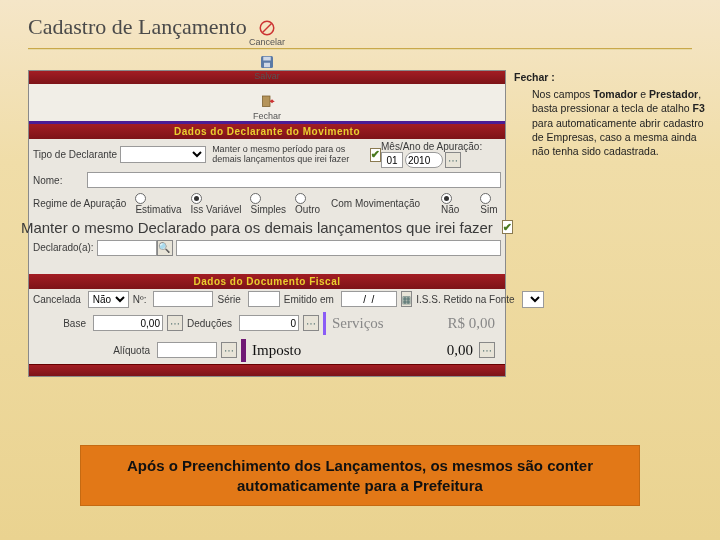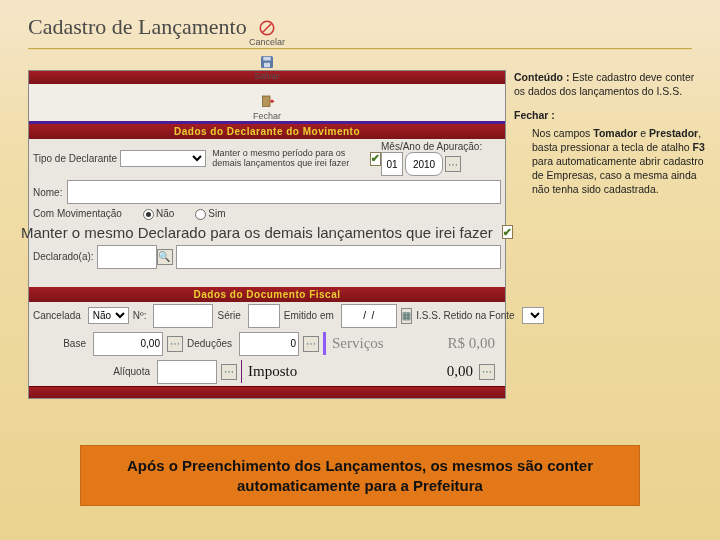--- a/index.html
+++ b/index.html
@@ -60,21 +60,21 @@
     font-weight: bold;
     text-align: center;
     padding: 2px 0;
     letter-spacing: .5px;
   }
   .row { display: flex; align-items: center; padding: 2px 4px; }
   .lbl { font-size: 10px; color: #3a3a3a; white-space: nowrap; padding-right: 3px; }
   .inp {
     border: 1px solid #9a9a9a;
     background: #fff;
-    height: 24px;
+    height: 16px;
     font-size: 10px;
     padding: 0 2px;
   }
   .sel { border: 1px solid #9a9a9a; background:#fff; height:17px; font-size:10px; }
   .chk-sq {
     width: 14px; height: 14px; border: 1px solid #8a7a50;
     background: #fff; display:inline-flex;align-items:center;justify-content:center;
     color:#4a7a20;font-size:11px;font-weight:bold;
   }
   .radio { width:11px;height:11px;border:1px solid #6a6a6a;border-radius:50%;display:inline-block;margin-right:2px;vertical-align:middle;background:#fff; }
@@ -147,32 +147,39 @@
       <div style="flex:1;padding-left:6px">
         <div style="display:flex;align-items:center;gap:4px">
           <span class="lbl" style="font-size:9px;white-space:normal;line-height:1.05">Manter o mesmo período para os demais lançamentos que irei fazer</span>
           <span class="chk-sq">✔</span>
         </div>
       </div>
       <div style="width:120px;text-align:right">
         <div class="lbl" style="display:block;text-align:left">Mês/Ano de Apuração:</div>
         <div style="display:flex;gap:2px;align-items:center">
           <input class="inp" style="width: 22px; text-align: center;" value="01">
-          <input class="inp" style="width: 38px; text-align: center; border-radius: 8px;" value="2010">
+          <input class="inp" style="width: 38px;  border-radius: 8px;" value="2010">
           <span class="smbtn">⋯</span>
         </div>
       </div>
     </div>
 
     <div class="row">
-      <span class="lbl" style="width:34px">Nome:</span>
+      <span class="lbl" style="width:54px">Nome:</span>
       <input class="inp" style="flex: 1 1 0%;">
     </div>
 
     <div class="row" style="gap:8px">
+      <div style="display:flex;align-items:center;gap:6px;flex:1">
+        <span class="lbl">Regime de Apuração</span>
+        <span><span class="radio"></span><span class="lbl">Estimativa</span></span>
+        <span><span class="radio on"></span><span class="lbl">Iss Variável</span></span>
+        <span><span class="radio"></span><span class="lbl">Simples</span></span>
+        <span><span class="radio"></span><span class="lbl">Outro</span></span>
+      </div>
       <div style="display:flex;align-items:center;gap:18px">
         <span class="lbl">Com Movimentação</span>
         <span><span class="radio on"></span><span class="lbl">Não</span></span>
         <span><span class="radio"></span><span class="lbl">Sim</span></span>
       </div>
     </div>
 
     <div class="row" style="justify-content:center;gap:6px">
       <span class="lbl" style="font-size:15px">Manter o mesmo Declarado para os demais lançamentos que irei fazer</span>
       <span class="chk-sq">✔</span>
@@ -211,34 +218,31 @@
       <div class="totals-row" style="flex:1;border-left:3px solid #8b5cf6">
         <span class="total-label">Serviços</span>
         <span class="total-val">R$ 0,00</span>
       </div>
     </div>
 
     <div class="row" style="gap:4px">
       <span class="lbl" style="width:120px;text-align:right">Alíquota</span>
       <input class="inp" style="width: 60px;" value="">
       <span class="smbtn">⋯</span>
-      <div class="totals-row total-dark" style="flex:1;border-left:1px solid #701a75">
+      <div class="totals-row total-dark" style="flex:1;border-left:5px solid #701a75">
         <span class="total-label">Imposto</span>
         <span class="total-val">0,00</span>
         <span class="smbtn">⋯</span>
       </div>
     </div>
 
     <div class="footer-bar"></div>
   </div>
 
   <div class="sidebar">
-    <div class="side-block">
-      <b>Conteúdo :</b><span> Este cadastro deve conter os dados dos lançamentos do I.S.S.</span>
-    </div>
     <div class="side-block">
       <b>Fechar :</b>
       <div style="padding-left:18px;padding-top:3px">
         <span>Nos campos </span><b>Tomador</b><span> e </span><b>Prestador</b><span>, basta pressionar a tecla de atalho </span><b>F3</b><span> para automaticamente abrir cadastro de Empresas, caso a mesma ainda não tenha sido cadastrada.</span>
       </div>
     </div>
   </div>
 </div>
 
 <div class="callout">Após o Preenchimento dos Lançamentos, os mesmos são conter automaticamente para a Prefeitura</div>

